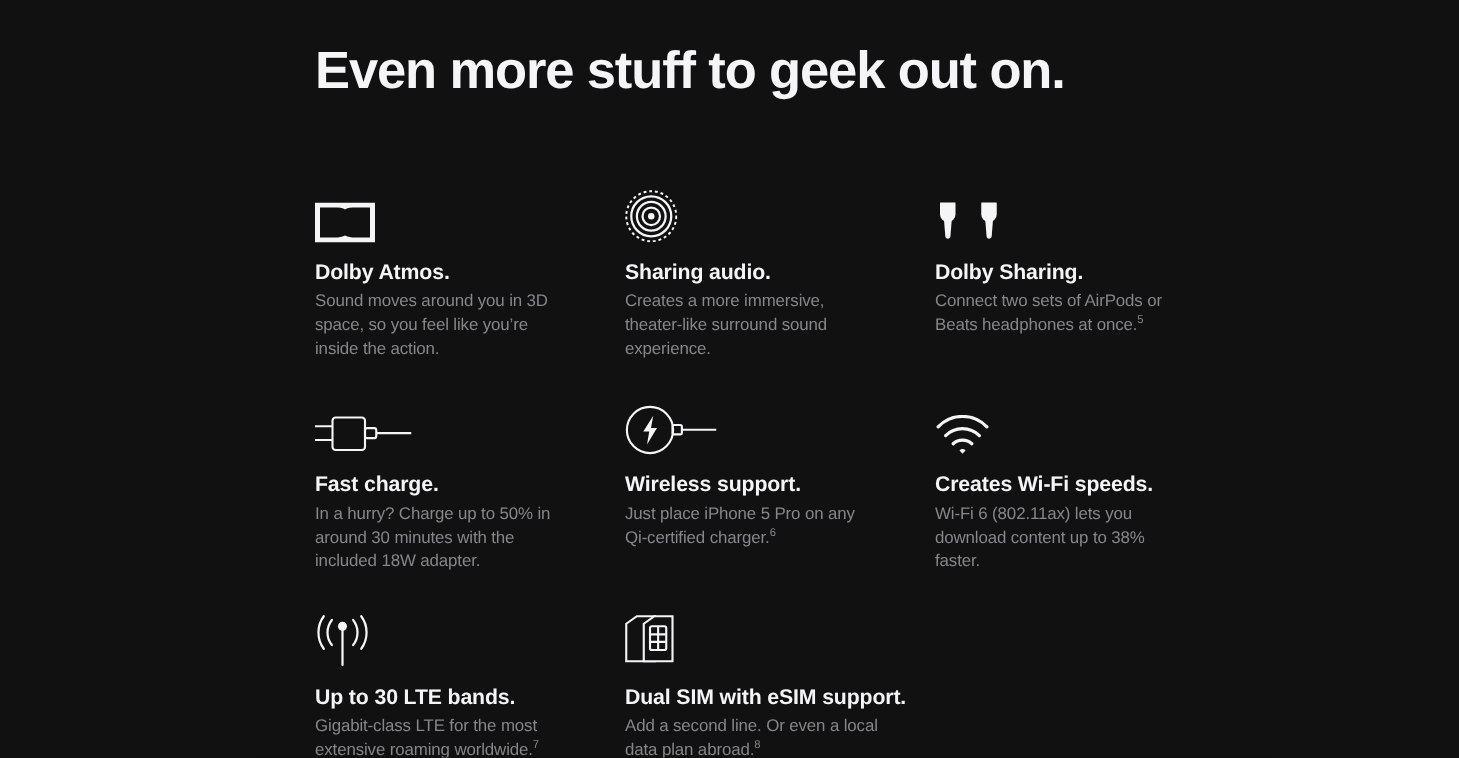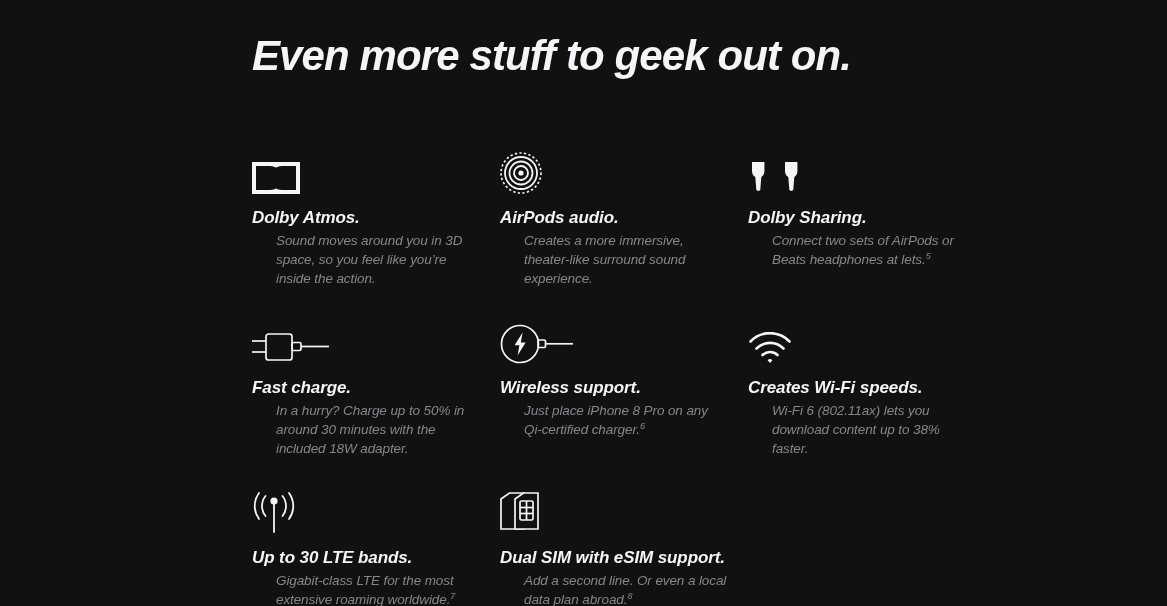--- a/index.html
+++ b/index.html
@@ -6,21 +6,20 @@
   html, body {
     width:1167px; height:606px;
     background:#111111;
     font-family:"Liberation Sans", sans-serif;
     overflow:hidden;
   }
   #page {
     position:relative;
     width:955px; height:606px;
     background:#111111;
-    font-style:italic;
   }
   .headline {
     position:absolute;
     left:252px; top:33px;
     font-size:42px;
     font-weight:bold;
     letter-spacing:-0.9px;
     color:#f5f5f7;
     line-height:1.1;
     white-space:nowrap;
@@ -48,21 +47,20 @@
     letter-spacing:-0.1px;
     margin-bottom:1px;
   }
   .desc {
     font-size:13.5px;
     font-weight:normal;
     color:#86868b;
     line-height:1.42;
     letter-spacing:-0.1px;
     max-width:205px;
-    margin-left:24px;
   }
   .desc sup { font-size:9px; vertical-align:super; line-height:0; }
   svg { display:block; }
 </style>
 </head>
 <body>
 
 <div id="page">
 
   <h1 class="headline">Even more stuff to geek out on.</h1>
@@ -86,37 +84,37 @@
         <svg width="42" height="42" viewBox="0 0 42 42">
           <g fill="none" stroke="#f5f5f7">
             <circle cx="21" cy="21" r="20" stroke-width="1.6" stroke-dasharray="2.3 2.3"></circle>
             <circle cx="21" cy="21" r="16" stroke-width="1.8"></circle>
             <circle cx="21" cy="21" r="11.5" stroke-width="1.8"></circle>
             <circle cx="21" cy="21" r="7" stroke-width="1.8"></circle>
           </g>
           <circle cx="21" cy="21" r="2.6" fill="#f5f5f7"></circle>
         </svg>
       </div>
-      <div class="title">AirPods audio.</div>
+      <div class="title">Sharing audio.</div>
       <div class="desc"><span>Creates a more immersive, theater-like surround sound experience.</span></div>
     </div>
 
     <div class="cell">
       <div class="icon-wrap">
         <svg width="62" height="32" viewBox="0 0 62 32">
           <g fill="#f5f5f7">
             <path d="M4 1 A6.2 6.2 0 0 1 16.4 1 L16.4 9.5 A6.2 6.2 0 0 1 4 9.5 Z"></path>
             <path d="M6.8 9 L13.8 9 L12.3 27.5 A2.1 2.1 0 0 1 8.3 27.5 Z"></path>
             <path d="M37 1 A6.2 6.2 0 0 1 49.4 1 L49.4 9.5 A6.2 6.2 0 0 1 37 9.5 Z"></path>
             <path d="M39.8 9 L46.8 9 L45.3 27.5 A2.1 2.1 0 0 1 41.3 27.5 Z"></path>
           </g>
         </svg>
       </div>
       <div class="title">Dolby Sharing.</div>
-      <div class="desc"><span>Connect two sets of AirPods or Beats headphones at lets.</span><sup>5</sup></div>
+      <div class="desc"><span>Connect two sets of AirPods or Beats headphones at once.</span><sup>5</sup></div>
     </div>
 
     <div class="cell">
       <div class="icon-wrap">
         <svg width="78" height="34" viewBox="0 0 78 34">
           <g fill="none" stroke="#f5f5f7" stroke-width="1.7">
             <line x1="0" y1="11" x2="14" y2="11"></line>
             <line x1="0" y1="22" x2="14" y2="22"></line>
             <rect x="14" y="4" width="26" height="26" rx="2.5"></rect>
             <rect x="40" y="12.5" width="9" height="8" rx="1.5"></rect>
@@ -133,21 +131,21 @@
         <svg width="74" height="40" viewBox="0 0 74 40">
           <g fill="none" stroke="#f5f5f7" stroke-width="1.7">
             <circle cx="20" cy="20" r="18.5"></circle>
             <rect x="38" y="16" width="7.5" height="7.5" rx="1.3"></rect>
             <line x1="45.5" y1="19.8" x2="73" y2="19.8"></line>
           </g>
           <path d="M22.6 8.5 L14.6 21.2 L19.4 21.2 L17.6 31.5 L25.6 18.4 L20.8 18.4 Z" fill="#f5f5f7"></path>
         </svg>
       </div>
       <div class="title">Wireless support.</div>
-      <div class="desc"><span>Just place iPhone 8 Pro on any Qi-certified charger.</span><sup>6</sup></div>
+      <div class="desc"><span>Just place iPhone 5 Pro on any Qi-certified charger.</span><sup>6</sup></div>
     </div>
 
     <div class="cell">
       <div class="icon-wrap">
         <svg width="44" height="32" viewBox="0 0 44 32">
           <g fill="none" stroke="#f5f5f7" stroke-width="2.6" stroke-linecap="round">
             <path d="M2.5 9.5 A27 27 0 0 1 41.5 9.5"></path>
             <path d="M8.5 16.5 A19 19 0 0 1 35.5 16.5"></path>
             <path d="M14.5 23 A11 11 0 0 1 29.5 23"></path>
           </g>

